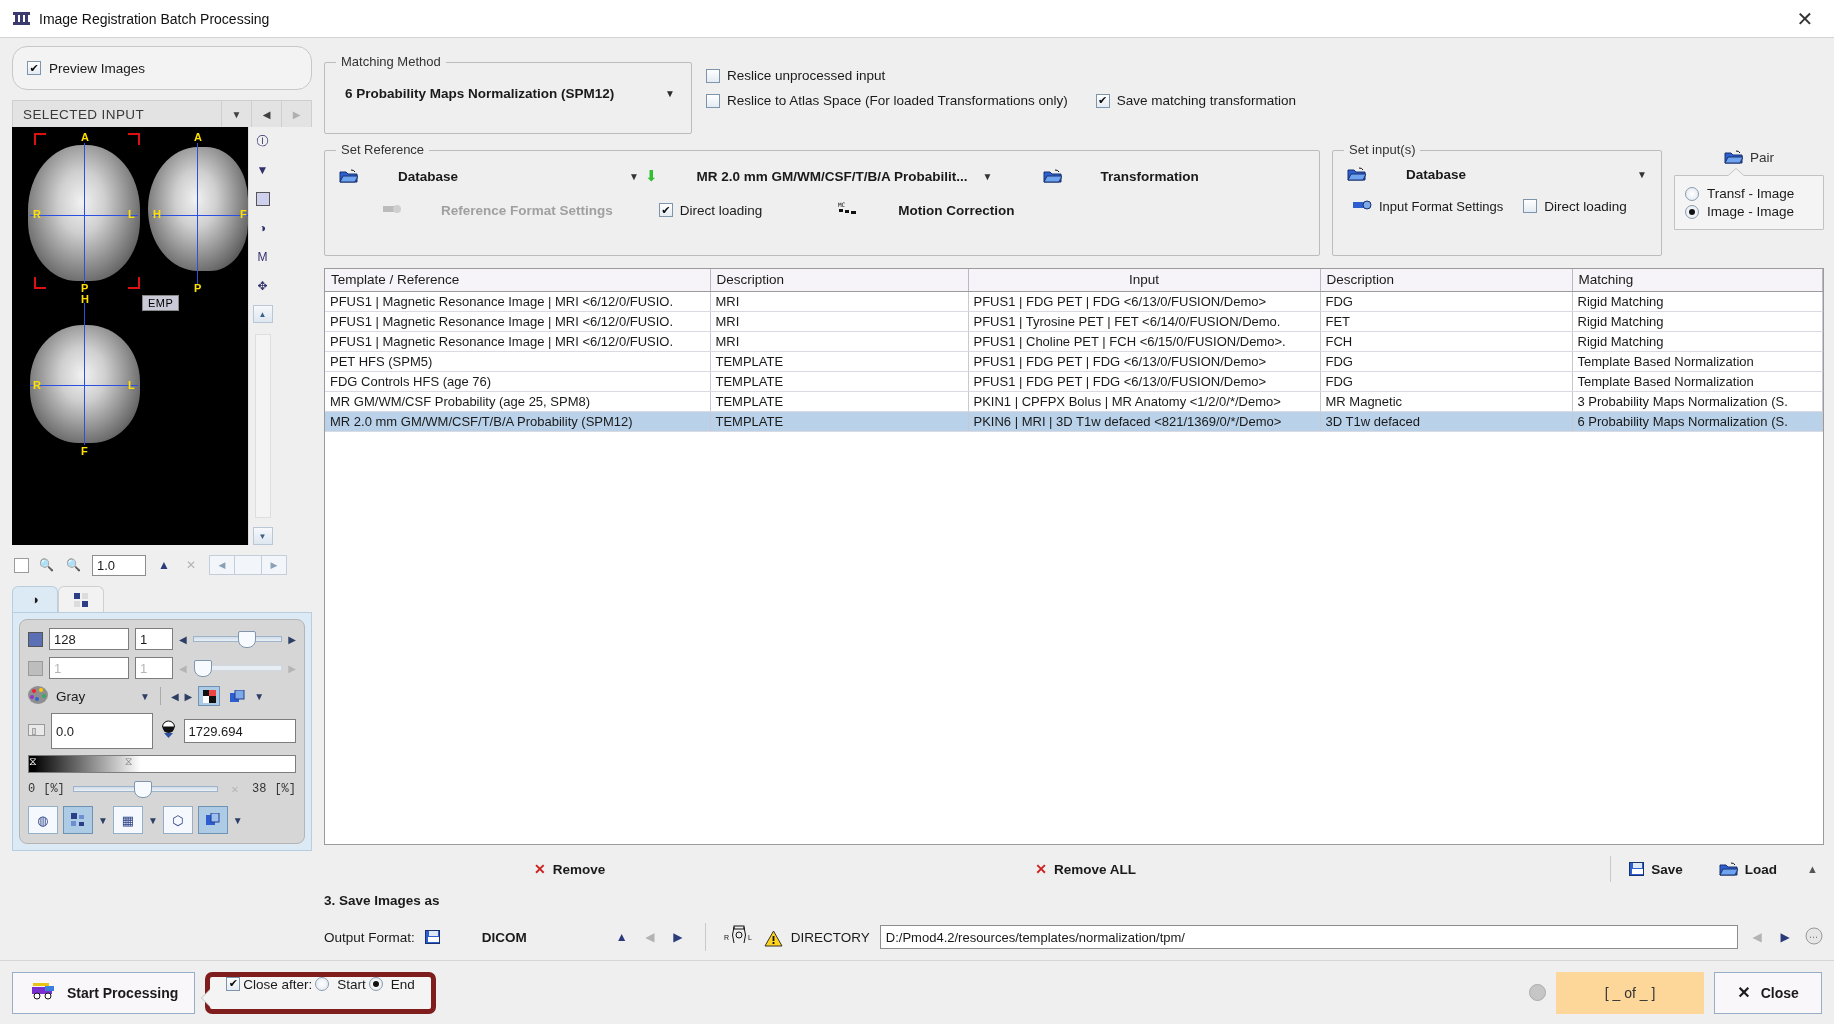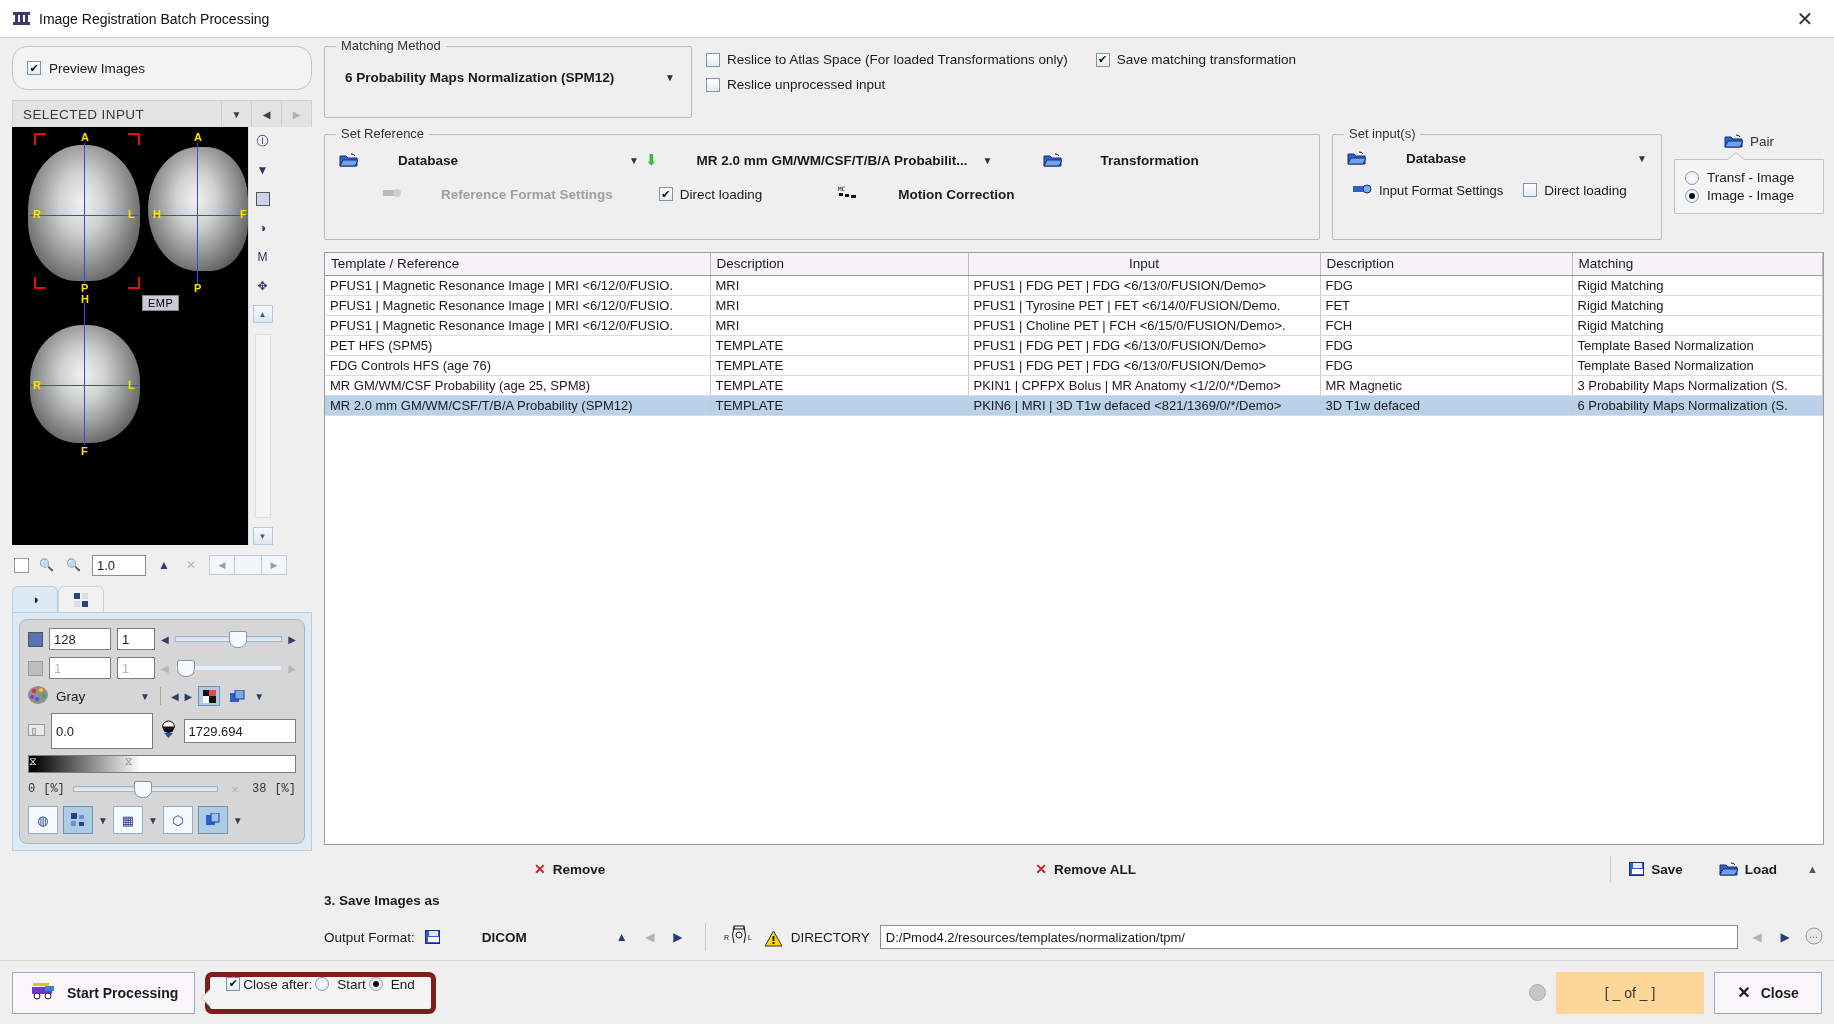--- a/index.html
+++ b/index.html
@@ -124,42 +124,42 @@
 
   .ctrlpanel {
     border: 1px solid #b8cede; background: #dceaf6; padding: 6px;
   }
   .ctrlinner {
     border: 1px solid #b5b5b5; border-radius: 8px; background: #d6d6d6; padding: 8px 8px 9px 8px;
   }
   .crow { display:flex; align-items:center; gap: 6px; margin-bottom: 7px; }
   .swatch { width:15px;height:15px;border:1px solid #555; background:#5b6fb5; }
   .swatch.dim { background:#bdbdbd; border-color:#9a9a9a; }
-  .numf { width: 62px; height: 22px; border:1px solid #7d7d7d; background:#fff; font-size:13px; padding:0 4px; display:flex; align-items:center;}
+  .numf { width: 80px; height: 22px; border:1px solid #7d7d7d; background:#fff; font-size:13px; padding:0 4px; display:flex; align-items:center;}
   .numf.dim { color:#b5b5b5; }
   .arrow { font-size:10px; color:#2e3f66; }
   .arrow.dim { color:#b5b5b5; }
   .slider { position: relative; flex:1; height: 16px; display:flex; align-items:center; }
   .strack { height:6px; width:100%; background: linear-gradient(#cfdbe8,#eaf1f7); border:1px solid #9fb4c8; }
   .strack.dim { background:#e8eef4; border-color:#cdd8e2; }
   .sthumb { position:absolute; width:18px; height:17px; background:#f7fbff; border:1px solid #7f96ad;
             border-radius:2px 2px 8px 8px; }
   .palette { width:22px;height:20px; }
   .colorbarrow { display:flex; align-items:center; gap:6px; margin-bottom:6px; }
   .grad { flex:1; height:18px; border:1px solid #7d7d7d;
           background: linear-gradient(90deg,#000 0%,#000 2%, #111 4%, #fff 42%, #fff 100%); position:relative; }
   .pctrow { display:flex; align-items:center; gap:8px; font-family:"Liberation Mono", monospace; font-size:12px; color:#333; }
   .btnrow { display:flex; align-items:center; gap:5px; margin-top:8px; }
   .tbtn { width:30px; height:28px; border:1px solid #93b0c8; background:#e9f2fa;
           display:flex;align-items:center;justify-content:center; font-size:13px; color:#2a3f86; }
   .tbtn.sel { background:#aecbe6; border-color:#6f93b4; }
   .tbtn.plain { background:#f5f9fd; }
 
   
-  .maincol { flex: 1 1 auto; display: flex; flex-direction: column; min-width: 0; padding: 8px 10px 0 4px; }
+  .maincol { flex: 1 1 auto; display: flex; flex-direction: column; min-width: 0; padding: 8px 10px 0 4px; margin-top: 16px; }
 
   .toprow { display: flex; align-items: flex-start; gap: 14px; }
   .group {
     border: 1px solid #bcbcbc; border-radius: 2px;
     position: relative; padding: 14px 10px 10px 10px;
   }
   .group > .glabel {
     position: absolute; top: -9px; left: 11px; background: #efefef;
     padding: 0 5px; font-size: 13px; color: #333;
   }
@@ -524,31 +524,31 @@
           <div class="combo">
             <span>6 Probability Maps Normalization (SPM12)</span>
             <span class="caret">▼</span>
           </div>
         </div>
 
         <div class="topchecks">
           <div class="line">
             <span class="chkitem">
               <span class="cb"></span>
+              <span>Reslice unprocessed input</span>
+            </span>
+          </div>
+          <div class="line">
+            <span class="chkitem">
+              <span class="cb"></span>
               <span>Reslice to Atlas Space (For loaded Transformations only)</span>
             </span>
             <span class="chkitem">
               <span class="cb on"></span>
               <span>Save matching transformation</span>
-            </span>
-          </div>
-          <div class="line">
-            <span class="chkitem">
-              <span class="cb"></span>
-              <span>Reslice unprocessed input</span>
             </span>
           </div>
         </div>
       </div>
 
       <div class="refrow">
 
         <div class="group setref">
           <span class="glabel">Set Reference</span>
 

